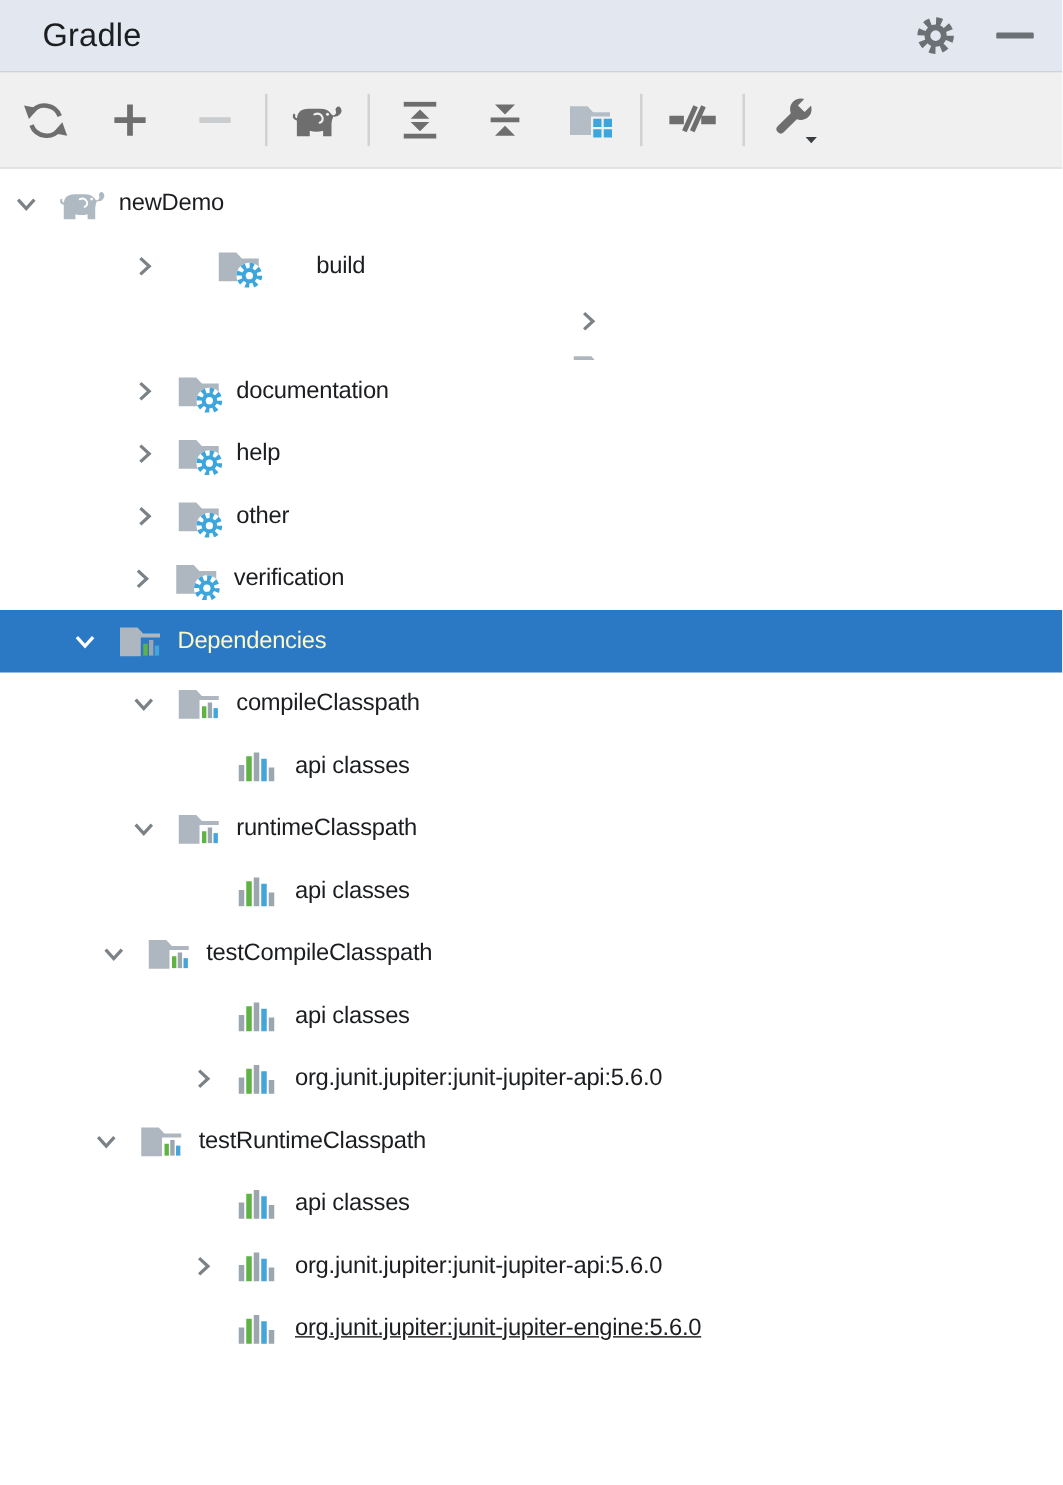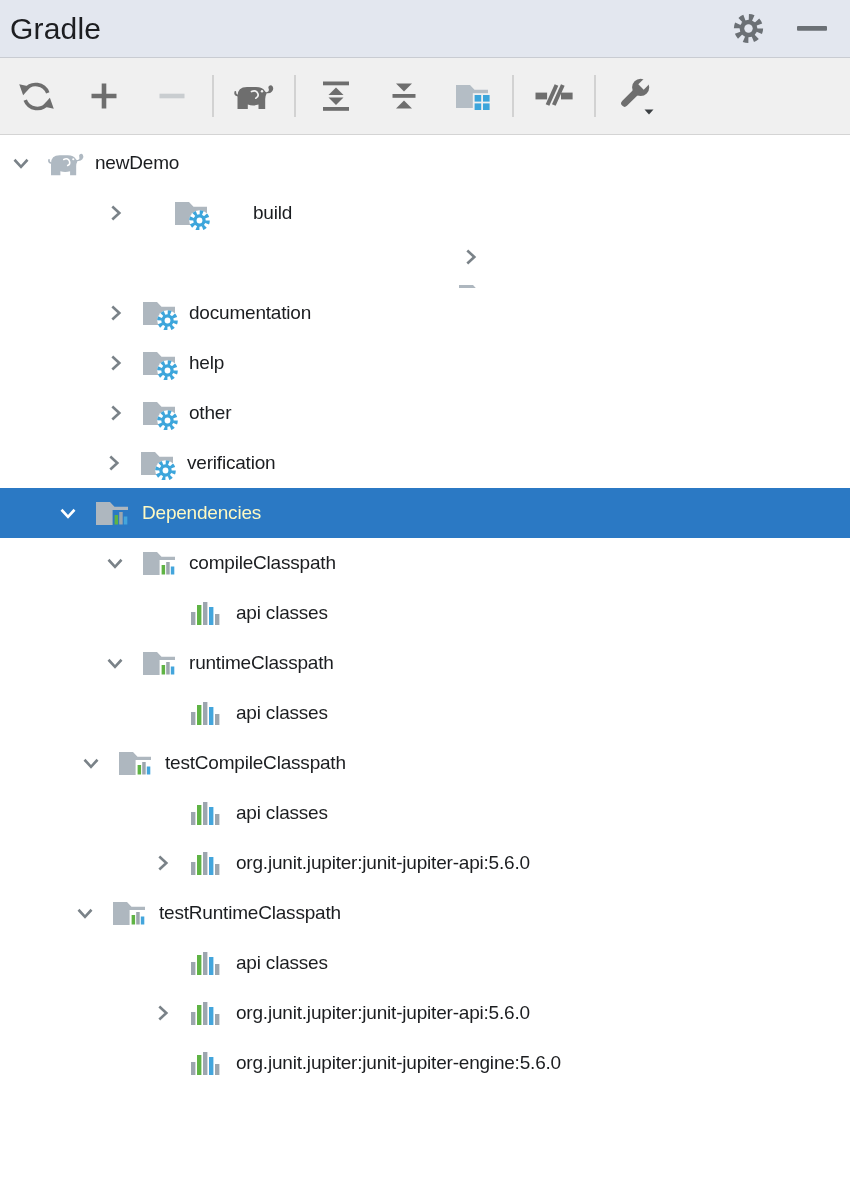--- a/index.html
+++ b/index.html
@@ -13,21 +13,21 @@
 
   
   .header {
     height:57px; flex:0 0 57px;
     background:#E3E7EF;
     border-bottom:1px solid #C9CCD2;
     display:flex; align-items:center;
     padding:0 18px 0 10px;
   }
   .header .title {
-    flex:1; font-size:30px; color:#1D1E21; letter-spacing:0.2px;
+    flex:1; font-size:26px; color:#1D1E21; letter-spacing:0.2px;margin-left:24px;
   }
   .hbtn { display:flex; align-items:center; justify-content:center; width:40px; height:40px; }
   .hbtn + .hbtn { margin-left:24px; }
 
   
   .toolbar {
     height:76px; flex:0 0 76px;
     background:#F0F0F0;
     border-bottom:1px solid #D4D4D4;
     display:flex; align-items:center;
@@ -470,21 +470,21 @@
           <svg width="37" height="32" viewBox="0 0 37 32">
      <rect x="4" y="15" width="4.4" height="13" fill="#9CA6AE"></rect>
      <rect x="10" y="8" width="4.4" height="20" fill="#5FB344"></rect>
      <rect x="16" y="5" width="4.4" height="23" fill="#9CA6AE"></rect>
      <rect x="22" y="10" width="4.4" height="18" fill="#43A5DC"></rect>
      <rect x="28" y="17" width="4.4" height="11" fill="#9CA6AE"></rect>
           </svg>
         </span>
         <span class="label">org.junit.jupiter:junit-jupiter-api:5.6.0</span>
       </div>
-      <div class="row" style="padding-left: 149px;">
+      <div class="row" style="padding-left: 149px; text-decoration: underline;">
         <span class="chev"></span>
         <span class="icon">
           <svg width="37" height="32" viewBox="0 0 37 32">
      <rect x="4" y="15" width="4.4" height="13" fill="#9CA6AE"></rect>
      <rect x="10" y="8" width="4.4" height="20" fill="#5FB344"></rect>
      <rect x="16" y="5" width="4.4" height="23" fill="#9CA6AE"></rect>
      <rect x="22" y="10" width="4.4" height="18" fill="#43A5DC"></rect>
      <rect x="28" y="17" width="4.4" height="11" fill="#9CA6AE"></rect>
           </svg>
         </span>

